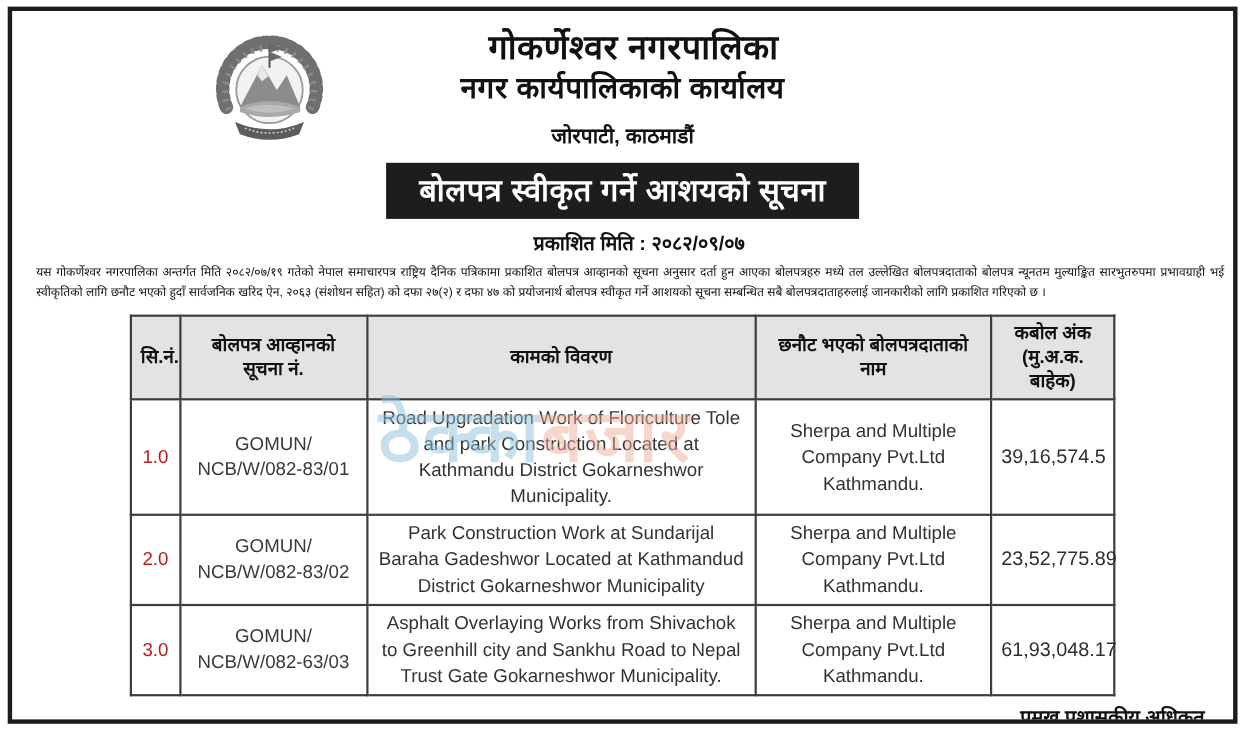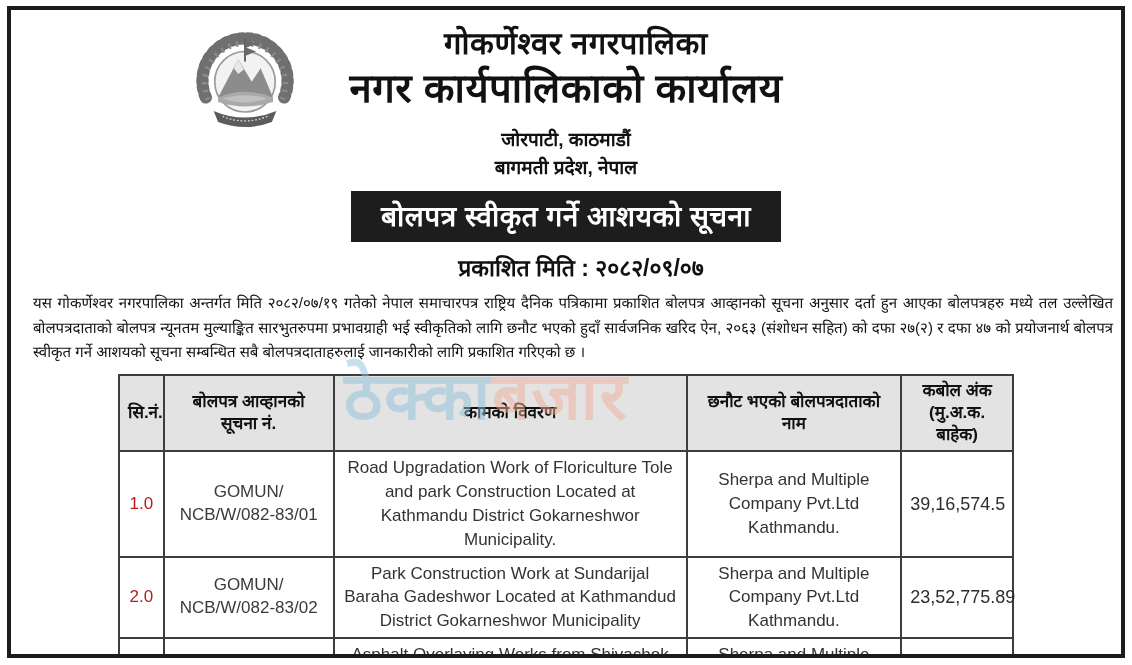--- a/index.html
+++ b/index.html
@@ -16,35 +16,35 @@
     border: 4px solid #1c1c1c;
     background: #fff;
     overflow: hidden;
   }
   .header-wrap { position: relative; text-align: center; padding-top: 16px; }
   .logo {
     position: absolute; left: 178px; top: 18px;
     width: 112px; height: 112px;
   }
   .org-name   { font-size: 31px; font-weight: bold; line-height: 1.15; letter-spacing: 0.5px; padding-left: 20px; }
-  .office-name{ font-size: 40px; font-weight: bold; line-height: 1.1; margin-top: 4px; letter-spacing: 0.5px; }
+  .office-name{ font-size: 27px; font-weight: bold; line-height: 1.1; margin-top: 4px; letter-spacing: 0.5px; }
   .addr { font-size: 19px; font-weight: bold; margin-top: 19px; line-height: 1.2; }
   .addr2 { font-size: 19px; font-weight: bold; margin-top: 6px; line-height: 1.2; }
   .banner {
     display: inline-block;
     background: #1d1d1d; color: #ffffff;
     font-size: 28px; font-weight: bold;
     padding: 5px 30px 8px 30px;
     margin-top: 11px;
     letter-spacing: 0.5px;
   }
-  .pub-date { font-size: 23px; font-weight: bold; margin-top: 9px; padding-left: 30px; }
+  .pub-date { font-size: 18px; font-weight: bold; margin-top: 9px; padding-left: 30px; }
   .body-par {
     margin: 8px 8px 10px 22px;
-    font-size: 15px;
+    font-size: 11px;
     line-height: 1.62;
     text-align: justify;
   }
   table.notice {
     width: 896px;
     margin: 2px auto 0 auto;
     border-collapse: collapse;
     table-layout: fixed;
   }
   table.notice th, table.notice td {
@@ -108,21 +108,20 @@
       <polygon points="50,10 60,14 50,18" fill="#6a6a6a"></polygon>
       <polygon points="50,17 60,21 50,25" fill="#6a6a6a"></polygon>
 
       <path d="M 22 74 Q 50 86 78 74 L 74 84 Q 50 93 26 84 Z" fill="#5c5c5c"></path>
       <path d="M 30 79 Q 50 87 70 79" fill="none" stroke="#d9d9d9" stroke-width="1.2" stroke-dasharray="1.5 1.8"></path>
     </svg>
 
     <div class="org-name">गोकर्णेश्वर नगरपालिका</div>
     <div class="office-name">नगर कार्यपालिकाको कार्यालय</div>
     <div class="addr">जोरपाटी, काठमाडौं</div>
-    <div class="addr2">बागमती प्रदेश, नेपाल</div>
     <div>
       <div class="banner">बोलपत्र स्वीकृत गर्ने आशयको सूचना</div>
     </div>
     <div class="pub-date">
       <span>प्रकाशित मिति</span>
       <span>:</span>
       <span>२०८२/०९/०७</span>
     </div>
   </div>
 

